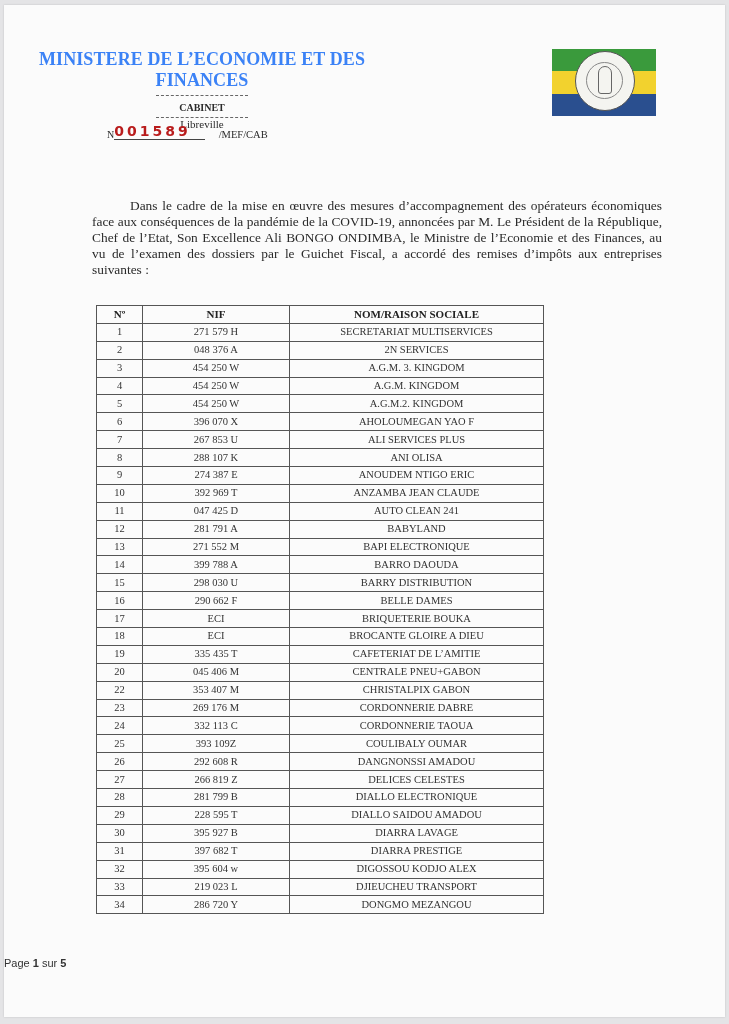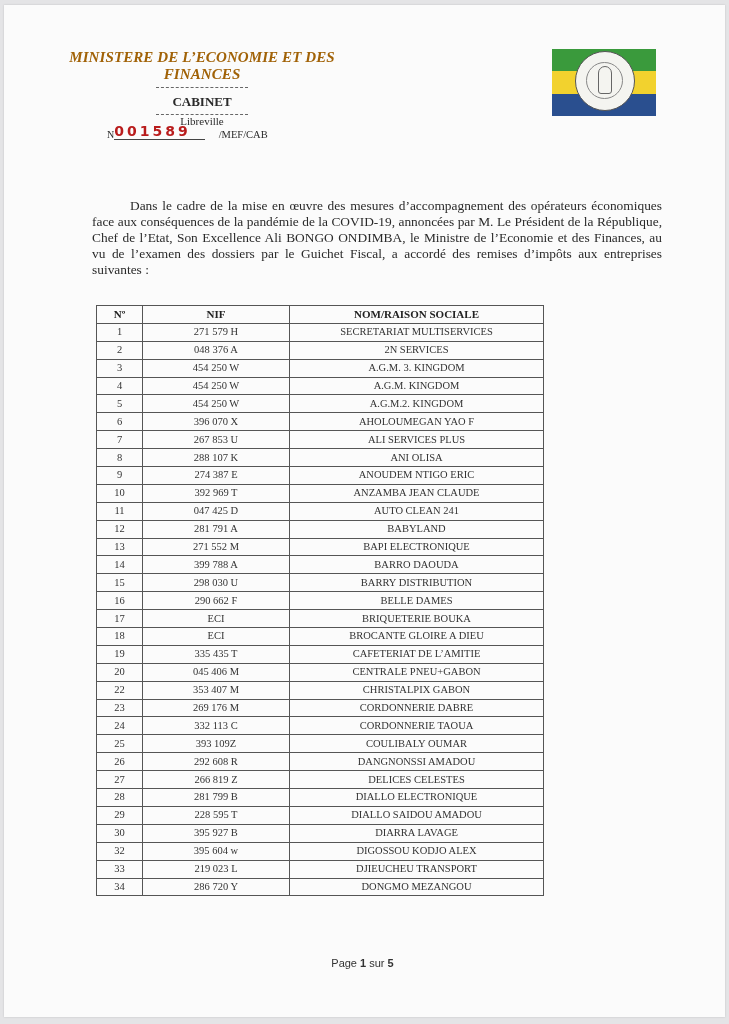--- a/index.html
+++ b/index.html
@@ -11,26 +11,26 @@
   }
   .page {
     position: absolute; left: 4px; top: 5px; width: 721px; height: 1012px;
     background: #fbfbfb;
     box-shadow: 0 0 2px rgba(0,0,0,0.15);
   }
   .header-block {
     position: absolute; left: 28px; top: 44px; width: 340px; text-align: center;
   }
   .ministry {
-    font-weight: bold; font-size: 15px; letter-spacing: 0.1px; color: #a16207; font-style: italic;
+    font-weight: bold; font-size: 18px; letter-spacing: 0.1px; color: #3b82f6;
   }
   .sep {
     width: 92px; margin: 4px auto 0; border-top: 1px dashed #666; height: 0;
   }
-  .cabinet { font-weight: bold; font-size: 13px; margin-top: 6px; }
+  .cabinet { font-weight: bold; font-size: 10px; margin-top: 6px; }
   .city { font-size: 11px; }
   .refline {
     position: absolute; left: 103px; top: 118px; font-size: 11px;
     display: flex; align-items: flex-end;
   }
   .refline .n { font-size: 10px; }
   .refline .num {
     font-family: "DejaVu Sans", sans-serif; font-weight: bold; font-size: 14px;
     letter-spacing: 3px; color: #b91c1c; display: inline-block;
     border-bottom: 1px solid #444; padding-right: 14px; line-height: 16px;
@@ -64,21 +64,21 @@
     border-collapse: collapse; font-size: 10.5px;
   }
   table.list th, table.list td {
     border: 1px solid #555; text-align: center; padding: 0; height: 16.9px;
     line-height: 16px; color: #333;
   }
   table.list th { font-weight: bold; font-size: 11px; color: #222; }
   table.list th.c-no, table.list td.c-no { width: 45px; }
   table.list th.c-nif, table.list td.c-nif { width: 146px; }
   .footer {
-    position: absolute; left: 0; width: 717px; top: 952px; text-align: center;
+    position: absolute; left: 0; width: 717px; top: 952px; text-align: left;
     font-family: "Liberation Sans", sans-serif; font-size: 11px; color: #333;
   }
   .footer b { font-weight: bold; }
 </style>
 </head>
 <body>
 
 <div class="page">
 
   <div class="header-block">
@@ -257,20 +257,25 @@
           <td class="c-no">29</td>
           <td class="c-nif">228 595 T</td>
           <td class="c-name">DIALLO SAIDOU AMADOU</td>
         </tr>
         <tr>
           <td class="c-no">30</td>
           <td class="c-nif">395 927 B</td>
           <td class="c-name">DIARRA LAVAGE</td>
         </tr>
         <tr>
+          <td class="c-no">31</td>
+          <td class="c-nif">397 682 T</td>
+          <td class="c-name">DIARRA PRESTIGE</td>
+        </tr>
+        <tr>
           <td class="c-no">32</td>
           <td class="c-nif">395 604 w</td>
           <td class="c-name">DIGOSSOU KODJO ALEX</td>
         </tr>
         <tr>
           <td class="c-no">33</td>
           <td class="c-nif">219 023 L</td>
           <td class="c-name">DJIEUCHEU TRANSPORT</td>
         </tr>
         <tr>

